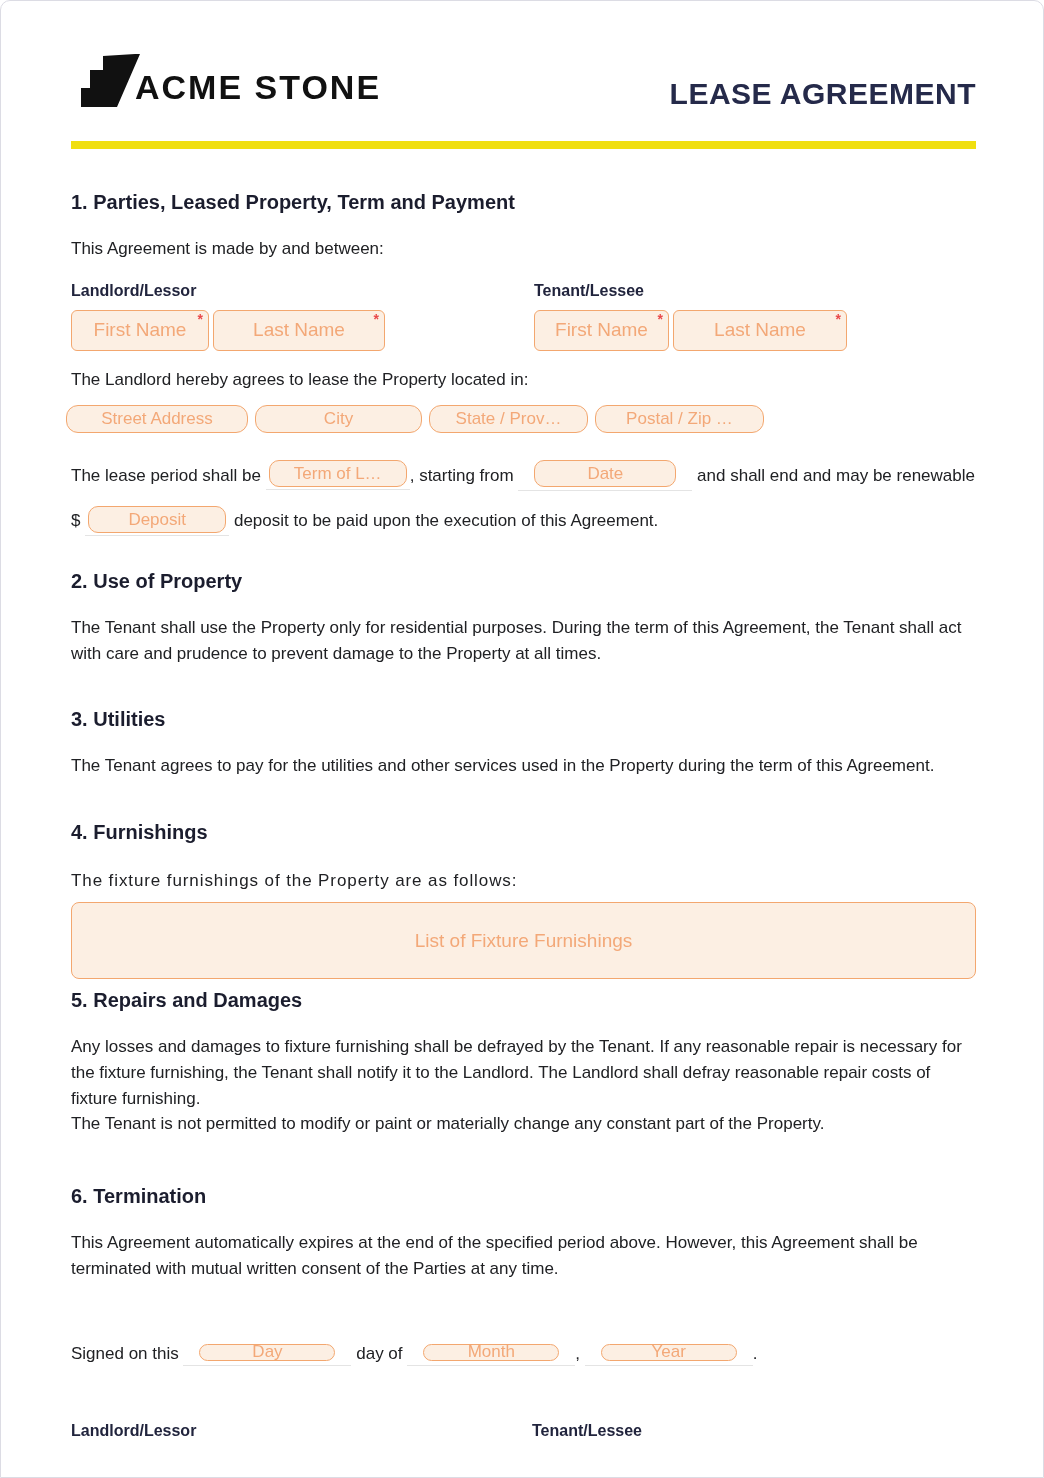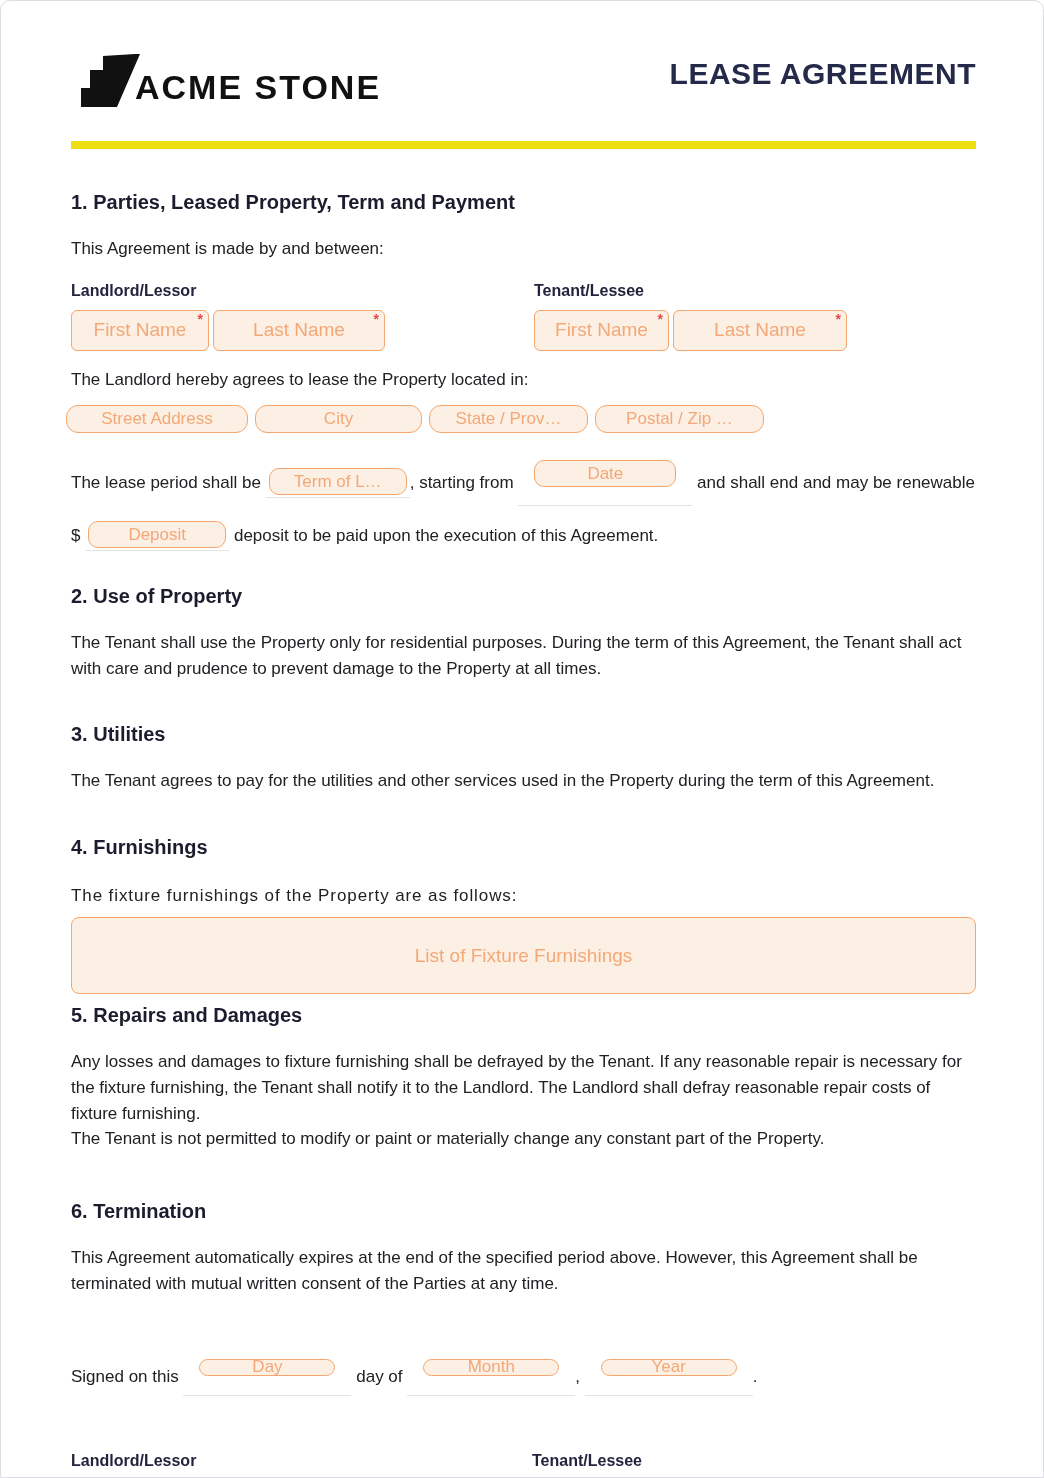--- a/index.html
+++ b/index.html
@@ -13,21 +13,21 @@
     width:1044px; height:1478px;
     background:#ffffff;
     border:1px solid #dcdce4;
     border-radius:10px 10px 0 0;
     overflow:hidden;
   }
   .content { padding:0 67px 0 70px; }
 
   
   .header {
-    display:flex; align-items:flex-start; justify-content:space-between;
+    display:flex; align-items:flex-end; justify-content:space-between;
     padding:48px 0 0 6px;
   }
   .logo { display:flex; align-items:center; gap:2px; }
   .logo-mark { width:66px; height:62px; display:block; }
   .logo-text {
     font-size:34px; font-weight:700; letter-spacing:2px;
     color:#111111; margin-left:-10px; padding-top:14px;
   }
   .doc-title {
     font-size:30px; font-weight:800; letter-spacing:0.5px;
@@ -56,21 +56,21 @@
   .req {
     position:absolute; top:1px; right:5px;
     color:#e9494b; font-size:14px; font-weight:700; line-height:1;
   }
   .name-pill { width:138px; height:41px; font-size:19px; border-radius:6px; }
   .name-pill.last { width:172px; }
   .addr-pill { height:28px; border-radius:12px; font-size:17px; }
   .inline-pill { height:27px; border-radius:10px; font-size:17px; width:140px; }
   .blank {
     display:inline-block; border-bottom:1px solid #e4e4e4;
-    padding:0 16px 18px; vertical-align:middle;
+    padding:0 16px 3px; vertical-align:middle;
   }
   .blank.narrow { padding:0 3px 2px; }
 
   
   .two-col { display:flex; }
   .two-col .col-l { width:463px; flex:0 0 463px; }
   .two-col .col-r { flex:1; }
   .fields-row { display:flex; gap:4px; margin-top:10px; }
   .addr-row { display:flex; gap:7px; margin-top:12px; margin-left:-5px; }
   .lease-line { margin-top:14px; font-size:17px; line-height:27px; }

